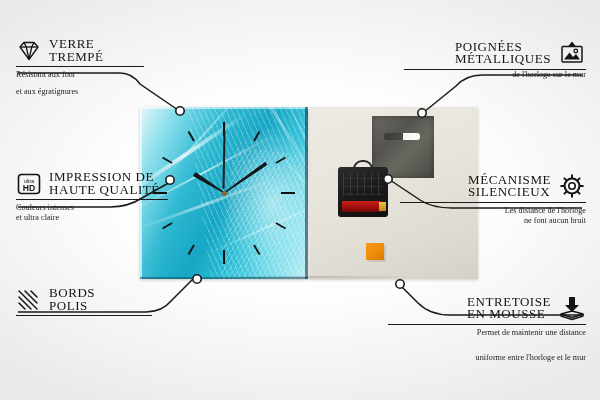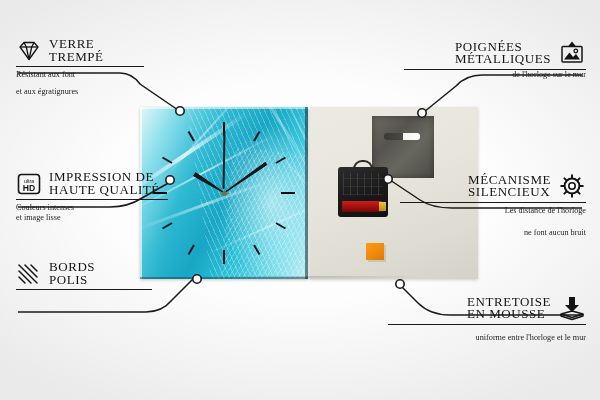--- a/index.html
+++ b/index.html
@@ -328,24 +328,24 @@
         <text x="13" y="10.5" font-family="Liberation Sans, sans-serif" font-size="5.2" text-anchor="middle" fill="#141414">ultra</text>
         <text x="13" y="18.6" font-family="Liberation Sans, sans-serif" font-size="8.6" font-weight="bold" text-anchor="middle" fill="#141414">HD</text>
       </svg>
       <div>
         <div class="callout-title">IMPRESSION DE</div>
         <div class="callout-title">HAUTE QUALITÉ</div>
       </div>
     </div>
     <div class="callout-rule" style="width:152px;"></div>
     <div class="callout-sub">Couleurs intenses</div>
-    <div class="callout-sub" style="margin-top:0;">et image lisse</div>
-  </div>
-
-  <div class="callout left" style="left:16px; top:261px; width:160px;">
+    <div class="callout-sub" style="margin-top:0;">et ultra claire</div>
+  </div>
+
+  <div class="callout left" style="left:16px; top:287px; width:160px;">
     <div class="callout-head">
       <svg class="icon" width="26" height="24" viewBox="0 0 26 24">
         <g stroke="#141414" stroke-width="1.5" stroke-linecap="round">
           <path d="M3,3 L21,21"></path>
           <path d="M3,9 L15,21"></path>
           <path d="M3,15 L9,21"></path>
           <path d="M9,3 L21,15"></path>
           <path d="M15,3 L21,9"></path>
         </g>
       </svg>
@@ -390,32 +390,33 @@
           <path d="M6.4,5.4 L8.4,7.4"></path>
           <path d="M19.6,18.6 L21.6,20.6"></path>
           <path d="M21.6,5.4 L19.6,7.4"></path>
           <path d="M8.4,18.6 L6.4,20.6"></path>
         </g>
         <circle cx="14" cy="13" r="3.2" fill="#ffffff" stroke="#141414" stroke-width="1.6"></circle>
       </svg>
     </div>
     <div class="callout-rule" style="width:100%; margin-left:auto;"></div>
     <div class="callout-sub">Les distance de l'horloge</div>
-    <div class="callout-sub" style="margin-top:12px;">ne font aucun bruit</div>
+    <div class="callout-sub" style="margin-top:0;">ne font aucun bruit</div>
   </div>
 
   <div class="callout right" style="right:14px; top:295px; width:198px;">
     <div class="callout-head">
       <div>
         <div class="callout-title">ENTRETOISE</div>
         <div class="callout-title">EN MOUSSE</div>
       </div>
       <svg class="icon" width="28" height="26" viewBox="0 0 28 26">
         <path d="M11,2 L17,2 L17,10 L21,10 L14,17 L7,10 L11,10 Z" fill="#141414"></path>
         <path d="M14,16 L25,19 L14,22.5 L3,19 Z" fill="none" stroke="#141414" stroke-width="1.5" stroke-linejoin="round"></path>
         <path d="M3,19 L3,21 L14,24.5 L25,21 L25,19" fill="none" stroke="#141414" stroke-width="1.5" stroke-linejoin="round"></path>
       </svg>
     </div>
     <div class="callout-rule" style="width:100%; margin-left:auto;"></div>
-    <div class="callout-sub" style="margin-top:8px;">uniforme entre l'horloge et le mur</div>
+    <div class="callout-sub">Permet de maintenir une distance</div>
+    <div class="callout-sub" style="margin-top:15px;">uniforme entre l'horloge et le mur</div>
   </div>
 
 </div>
 
 </body></html>

